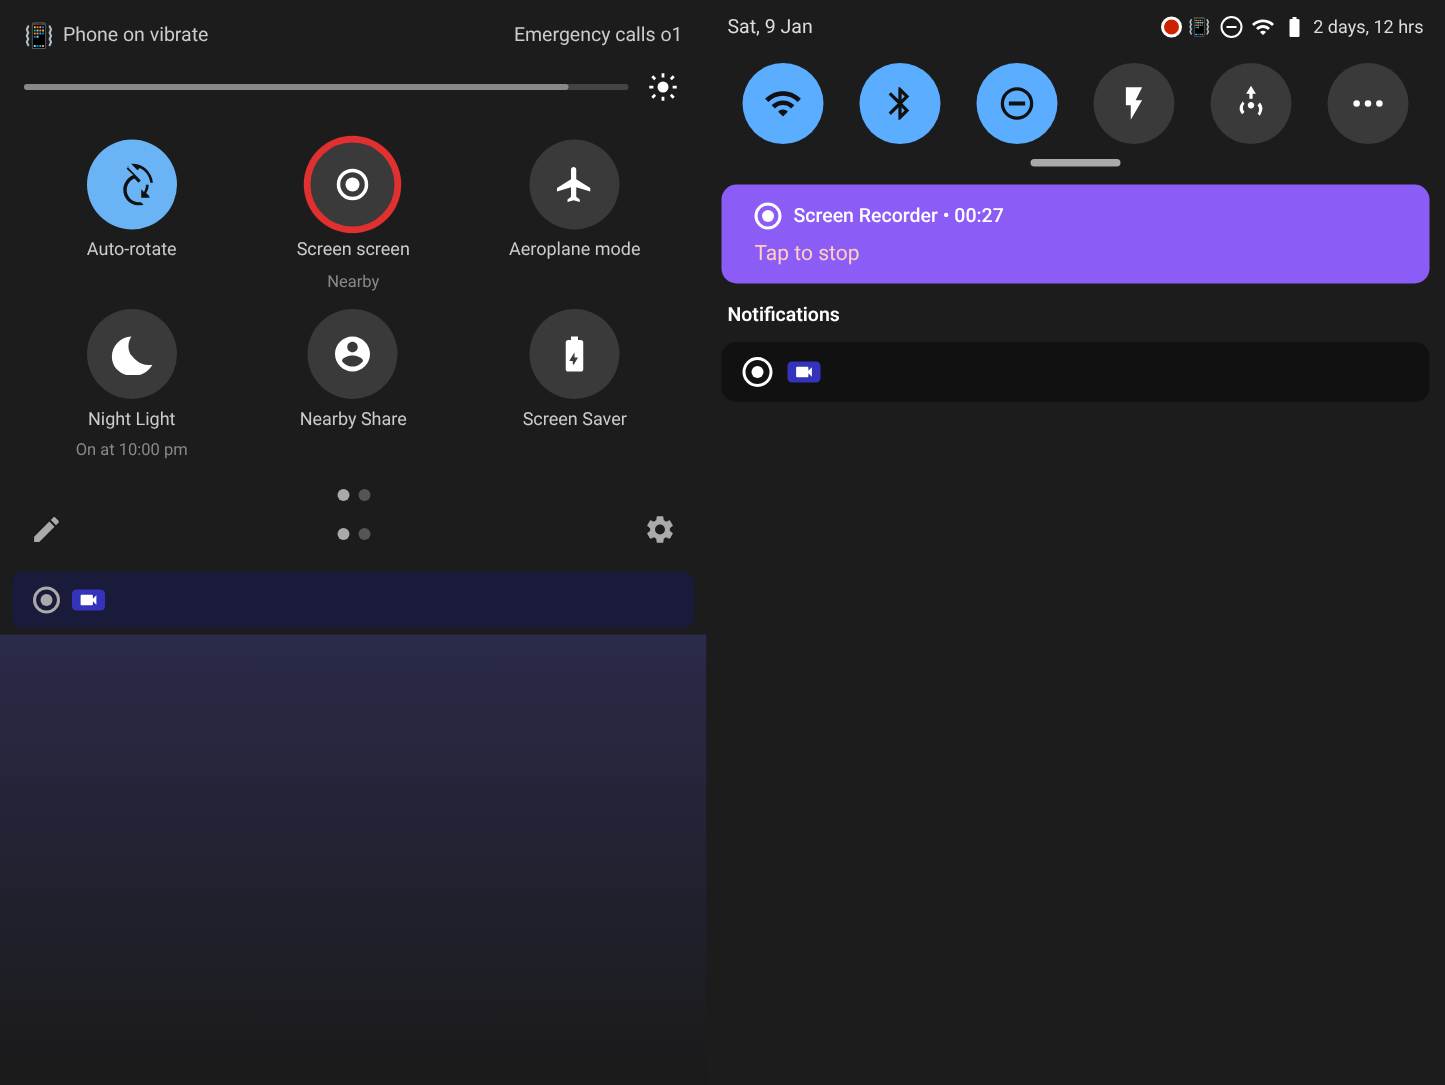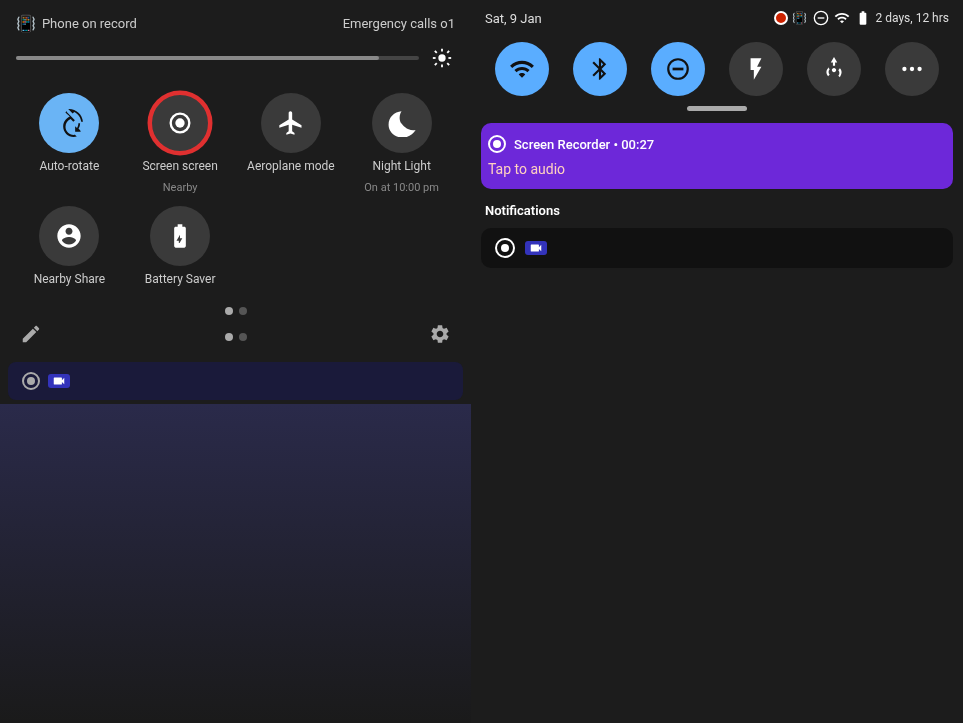--- a/index.html
+++ b/index.html
@@ -71,21 +71,21 @@
       height: 26px;
       color: #fff;
       display: flex;
       align-items: center;
       justify-content: center;
       font-size: 20px;
     }
 
     .quick-tiles {
       display: grid;
-      grid-template-columns: repeat(4, 1fr);
+      grid-template-columns: repeat(3, 1fr);
       gap: 12px;
       padding: 10px 20px;
     }
 
     .tile {
       display: flex;
       flex-direction: column;
       align-items: center;
       gap: 6px;
       cursor: pointer;
@@ -239,24 +239,24 @@
     .qs-handle {
       width: 60px;
       height: 5px;
       background: #aaa;
       border-radius: 3px;
       margin: 0 auto 8px;
     }
 
     
     .screen-rec-notif {
-      background: #6d28d9;
+      background: #8b5cf6;
       margin: 4px 10px;
       border-radius: 10px;
-      padding: 12px 7px;
+      padding: 12px 22px;
       cursor: pointer;
     }
 
     .rec-notif-header {
       display: flex;
       align-items: center;
       gap: 8px;
       margin-bottom: 8px;
     }
 
@@ -371,21 +371,21 @@
       left: 55%;
     }
   </style>
 </head>
 <body>
 
 <div class="left-panel">
   <div class="status-bar-left">
     <div class="phone-vibrate">
       <span style="font-size:16px;">📳</span>
-      <span>Phone on record</span>
+      <span>Phone on vibrate</span>
     </div>
     <div class="emergency-calls">Emergency calls o1</div>
   </div>
 
   <div class="brightness-row">
     <div class="brightness-track">
       <div class="brightness-fill"></div>
     </div>
     <div class="brightness-icon">
       <svg viewBox="0 0 24 24" width="22" height="22" fill="white">
@@ -451,21 +451,21 @@
       </div>
       <span class="tile-label">Nearby Share</span>
     </div>
 
     <div class="tile">
       <div class="tile-icon-wrap">
         <svg viewBox="0 0 24 24" width="28" height="28" fill="white">
           <path d="M15.67 4H14V2h-4v2H8.33C7.6 4 7 4.6 7 5.33v15.33C7 21.4 7.6 22 8.33 22h7.33c.74 0 1.34-.6 1.34-1.33V5.33C17 4.6 16.4 4 15.67 4zM13 18h-2v-2H9l3-5v3h2l-3 5z"></path>
         </svg>
       </div>
-      <span class="tile-label">Battery Saver</span>
+      <span class="tile-label">Screen Saver</span>
     </div>
   </div>
 
   <div class="pagination">
     <div class="dot active"></div>
     <div class="dot"></div>
   </div>
 
   <div class="bottom-toolbar">
     <span class="edit-icon">
@@ -562,21 +562,21 @@
 
   <div class="qs-handle"></div>
 
   <div class="screen-rec-notif">
     <div class="rec-notif-header">
       <div class="rec-notif-icon">
         <div class="rec-notif-inner"></div>
       </div>
       <span class="rec-notif-title">Screen Recorder • 00:27</span>
     </div>
-    <div class="rec-notif-sub">Tap to audio</div>
+    <div class="rec-notif-sub">Tap to stop</div>
   </div>
 
   <div class="notifications-label">Notifications</div>
 
   <div class="notif-item">
     <div class="notif-item-icon">
       <div class="notif-item-icon-inner"></div>
     </div>
     <div class="vid-icon">
       <svg viewBox="0 0 24 24" width="14" height="14" fill="white">

